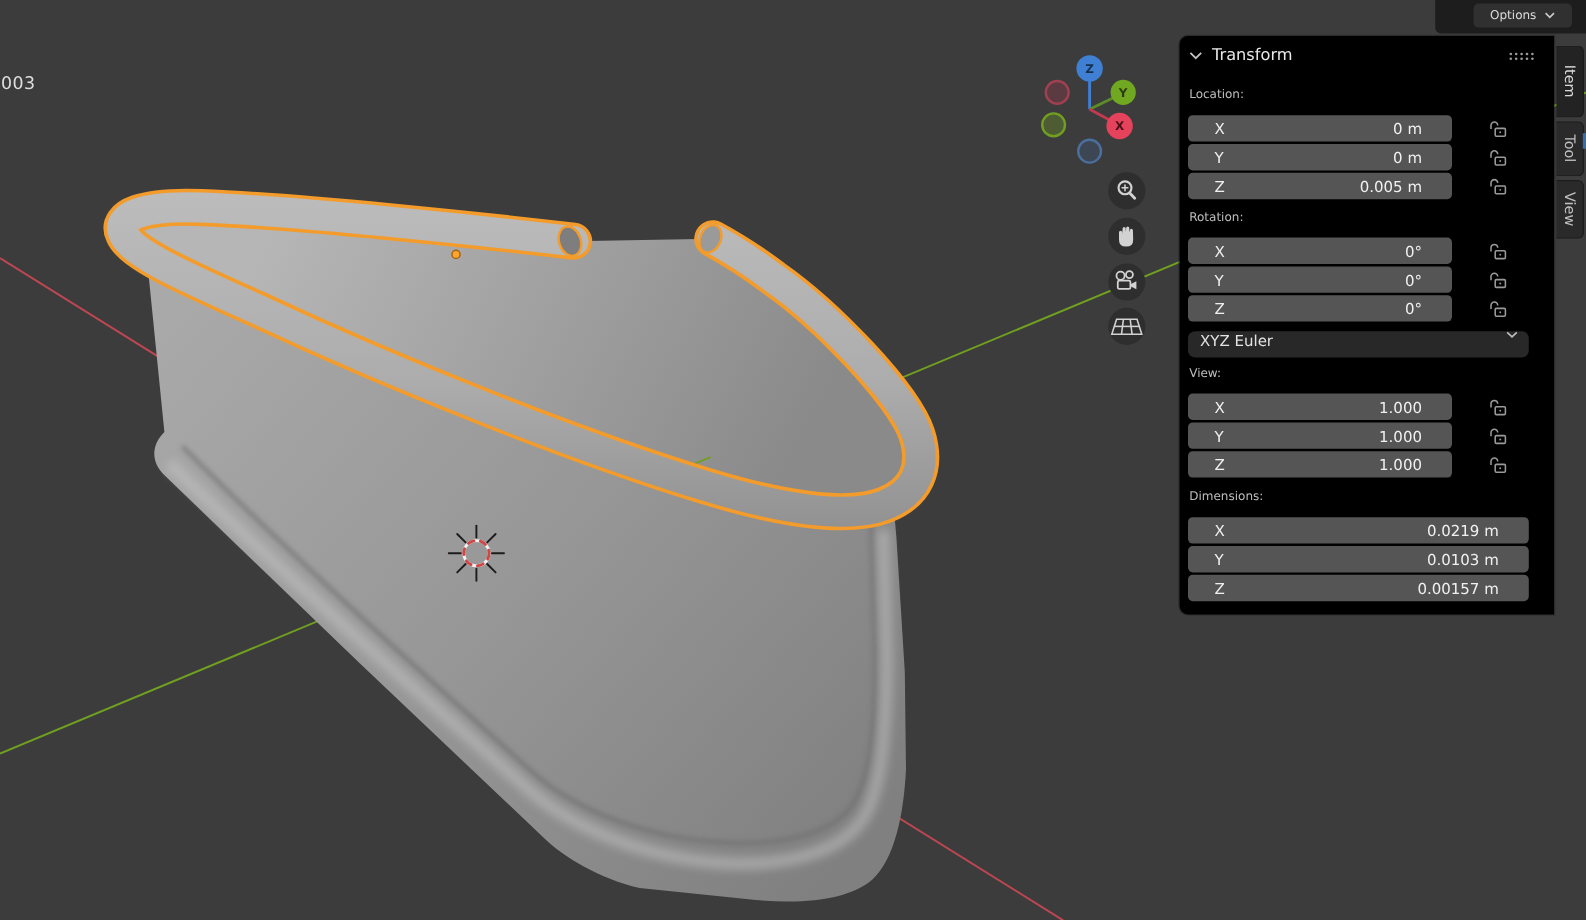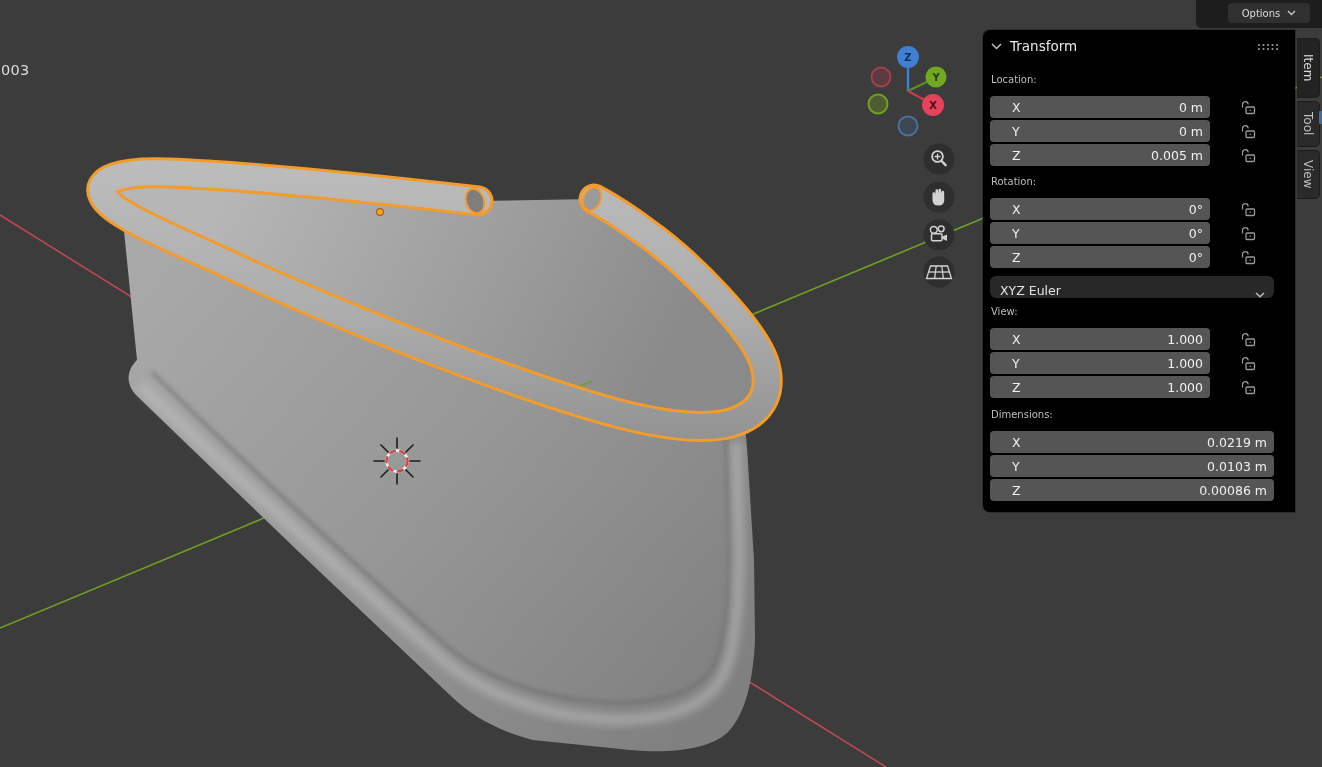--- a/index.html
+++ b/index.html
@@ -28,25 +28,25 @@
     color:#e8e8e8;font-size:13.5px;}
   .drag-dots{position:absolute;right:16px;top:13px;}
   .sec-label{position:absolute;left:8px;color:#bdbdbd;font-size:10px;}
   .row{position:absolute;left:7px;display:flex;align-items:center;}
   .field{
     width:220px;height:22px;background:#555555;border-radius:4px;display:flex;
     align-items:center;color:#f0f0f0;font-size:12.5px;cursor:default;
   }
   .field.wide{width:284px;}
   .field .ax{padding-left:22px;flex:0 0 auto;}
-  .field .val{margin-left:auto;padding-right:7px;}
+  .field .val{margin-left:auto;padding-right:25px;}
   .lockwrap{margin-left:30px;display:flex;align-items:center;}
   .dropdown{
     position:absolute;left:7px;width:284px;height:22px;background:#282828;border-radius:6px;
-    display:flex;align-items:flex-end;color:#e2e2e2;font-size:12.5px;cursor:default;
+    display:flex;align-items:flex-start;color:#e2e2e2;font-size:12.5px;cursor:default;
   }
   .dropdown .dd-label{padding-left:10px;}
   .dropdown svg{margin-left:auto;margin-right:9px;}
   
   .tab{
     position:absolute;left:1297px;width:22px;display:flex;align-items:center;justify-content:center;
     writing-mode:vertical-rl;font-size:12px;color:#c0c0c0;background:#2a2a2a;
     border:1px solid #1c1c1c;border-left:none;border-radius:0 5px 5px 0;cursor:default;
   }
   .tab.active{background:#232323;color:#d8d8d8;}
@@ -358,21 +358,21 @@
   </div>
   <div class="row" style="top:425px">
     <div class="field wide">
       <span class="ax">Y</span>
       <span class="val">0.0103 m</span>
     </div>
   </div>
   <div class="row" style="top:449px">
     <div class="field wide">
       <span class="ax">Z</span>
-      <span class="val">0.00086 m</span>
+      <span class="val">0.00157 m</span>
     </div>
   </div>
 </div>
 
 <div class="abs tab active" id="tab-item">
   <span>Item</span>
 </div>
 <div class="abs tab" id="tab-tool">
   <span>Tool</span>
 </div>

